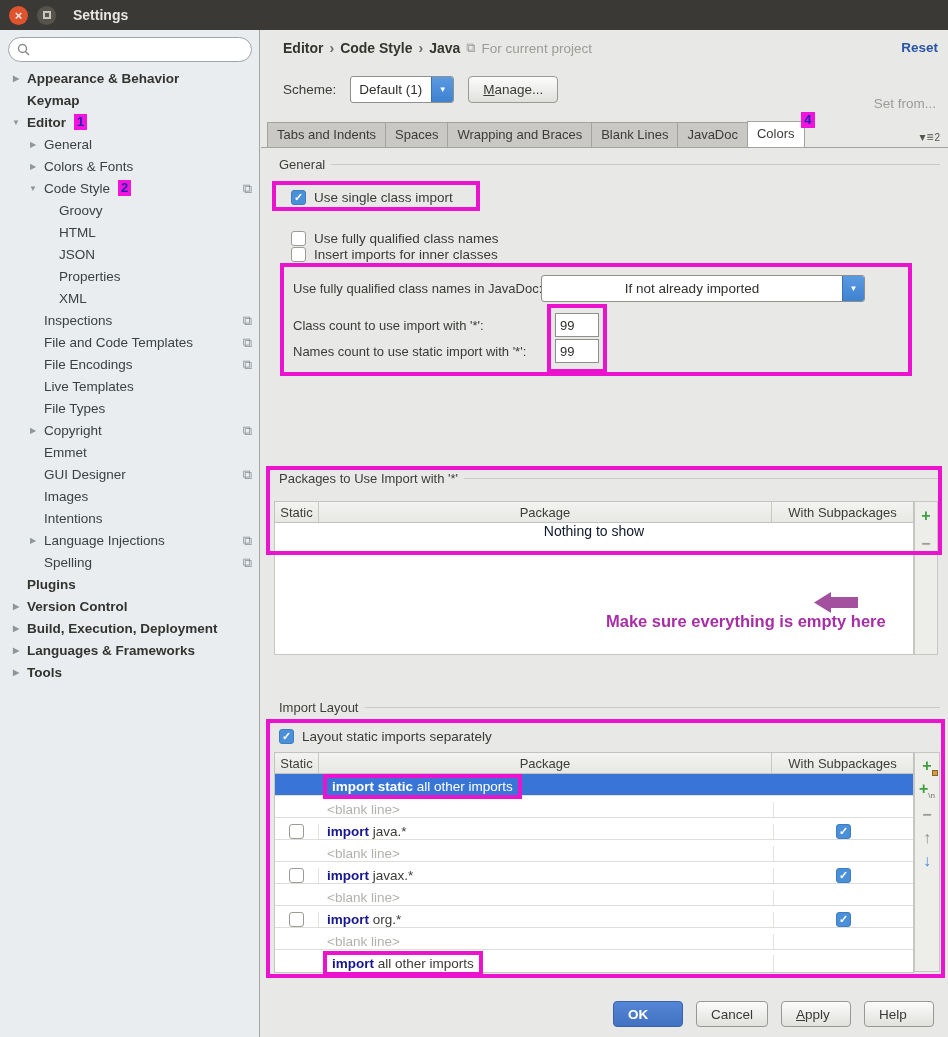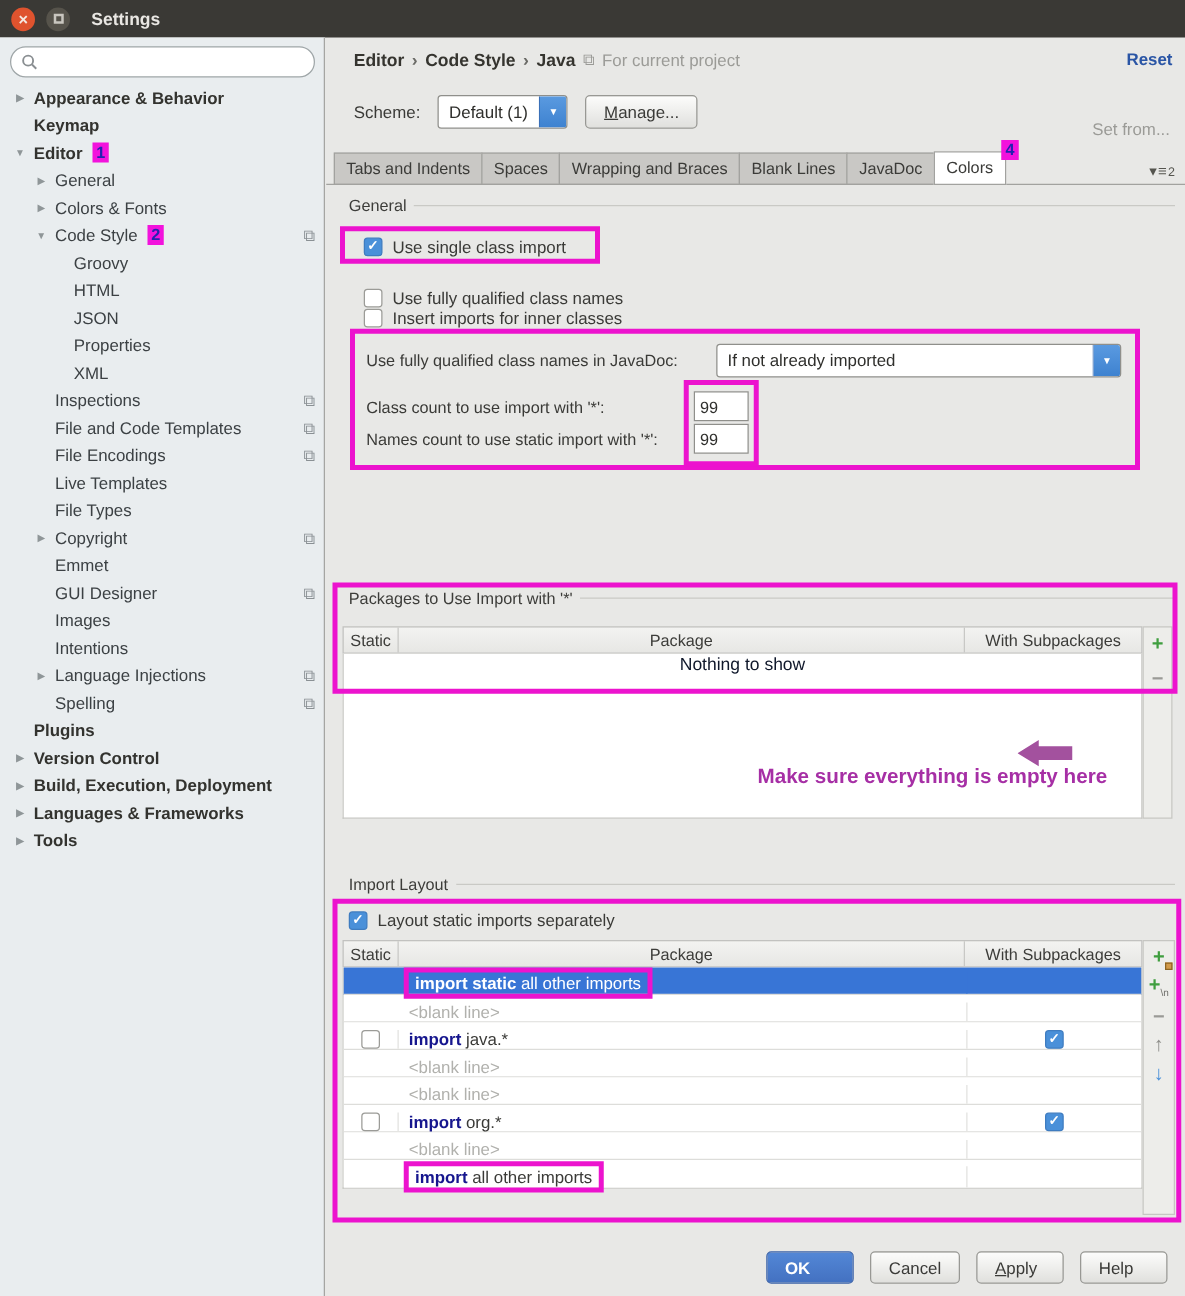--- a/index.html
+++ b/index.html
@@ -65,21 +65,21 @@
   #group-general{top:127px;}
   #group-packages{top:441px;}
   #group-import{top:670px;}
 
   .cb{width:15px;height:15px;border:1px solid #9B9B97;border-radius:3px;background:#fff;display:inline-flex;align-items:center;justify-content:center;flex:none;}
   .cb.on{background:var(--cb);border-color:#3F7CC0;}
   .cb.on:after{content:"✓";color:#fff;font-size:11px;font-weight:bold;line-height:1;}
   .cb-row{position:absolute;left:30px;display:flex;align-items:center;gap:8px;font-size:13.5px;color:#3A3A37;height:22px;white-space:nowrap;}
 
   .jd-label{position:absolute;left:32px;top:251px;font-size:13px;color:#3A3A37;}
-  .jd-combo{position:absolute;left:312px;top:245px;width:324px;height:27px;}
+  .jd-combo{position:absolute;left:280px;top:245px;width:324px;height:27px;text-align:center;}
   .cnt-label{position:absolute;left:32px;font-size:13px;color:#3A3A37;}
   .cnt-input{position:absolute;left:294px;width:44px;height:24px;border:1px solid #8F8F8B;background:#fff;font-family:"Liberation Sans",sans-serif;font-size:13px;color:#2F2F2C;padding:0 4px;}
 
   .thead{display:flex;height:22px;background:linear-gradient(#F3F3F1,#E7E7E4);border:1px solid #C2C2C0;font-size:13px;color:#3C3C39;}
   .th{display:flex;align-items:center;justify-content:center;}
   .th-st{width:44px;border-right:1px solid #C8C8C5;}
   .th-pk{flex:1;border-right:1px solid #C8C8C5;}
   .th-sb{width:141px;}
 
   .pk-table{position:absolute;left:13px;top:471px;width:640px;}
@@ -307,20 +307,31 @@
             </div>
           </div>
           <div class="il-row">
             <div class="c-st"></div>
             <div class="c-pk">
               <span class="blank">&lt;blank line&gt;</span>
             </div>
             <div class="c-sb"></div>
           </div>
           <div class="il-row">
+            <div class="c-st">
+              <span class="cb"></span>
+            </div>
+            <div class="c-pk">
+              <span><span class="kw">import</span><span class="rest"> javax.*</span></span>
+            </div>
+            <div class="c-sb">
+              <span class="cb on"></span>
+            </div>
+          </div>
+          <div class="il-row">
             <div class="c-st"></div>
             <div class="c-pk">
               <span class="blank">&lt;blank line&gt;</span>
             </div>
             <div class="c-sb"></div>
           </div>
           <div class="il-row">
             <div class="c-st">
               <span class="cb"></span>
             </div>

